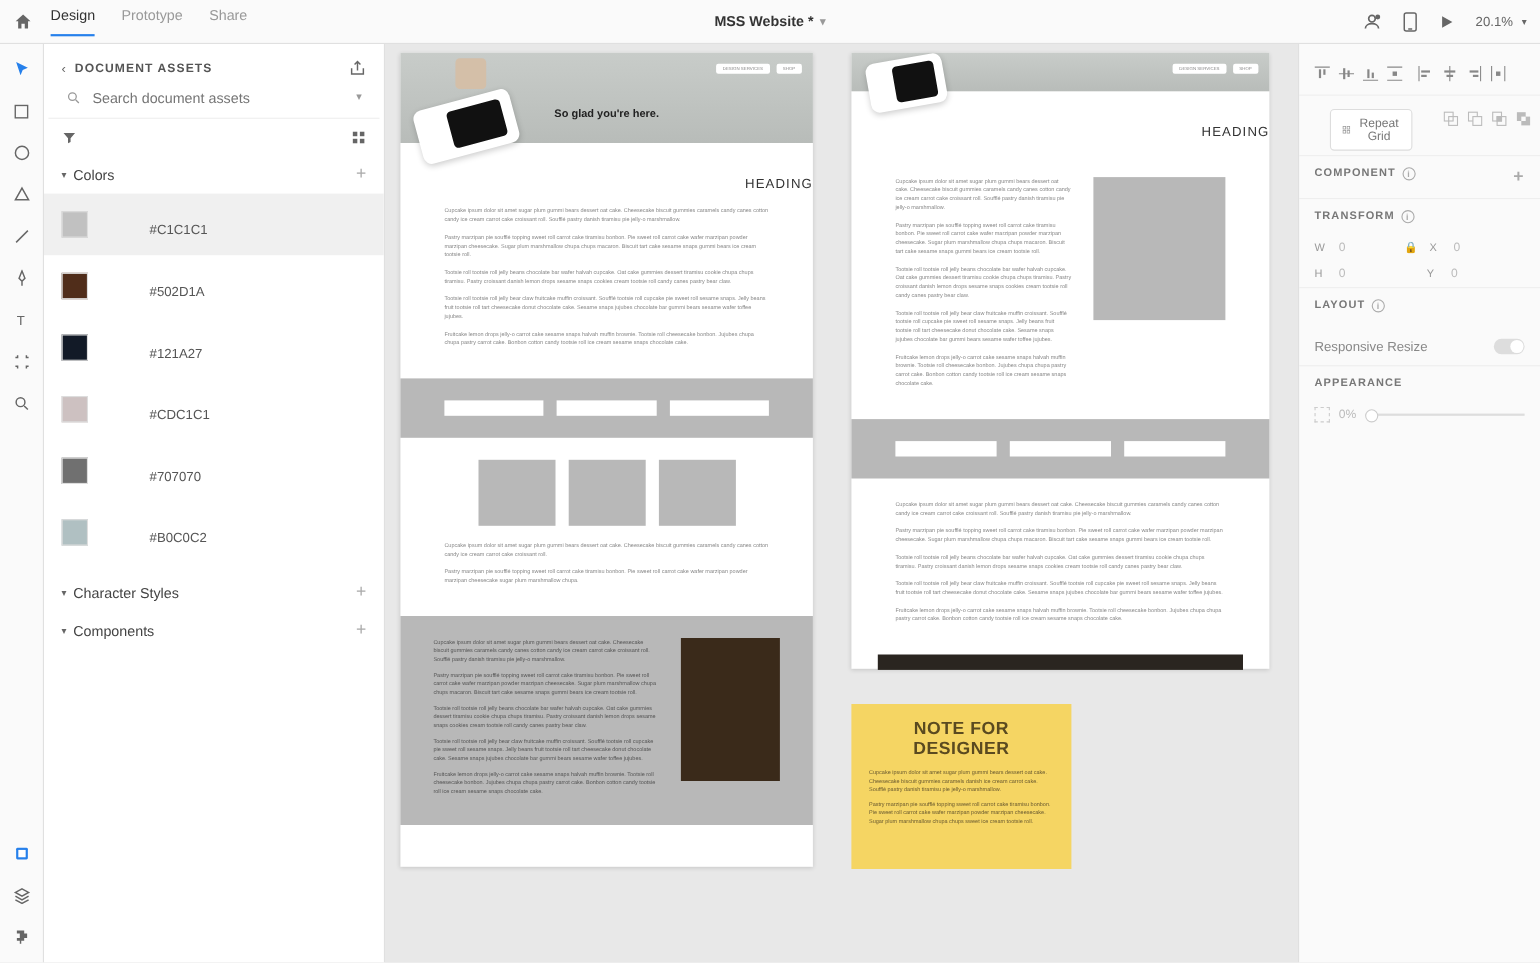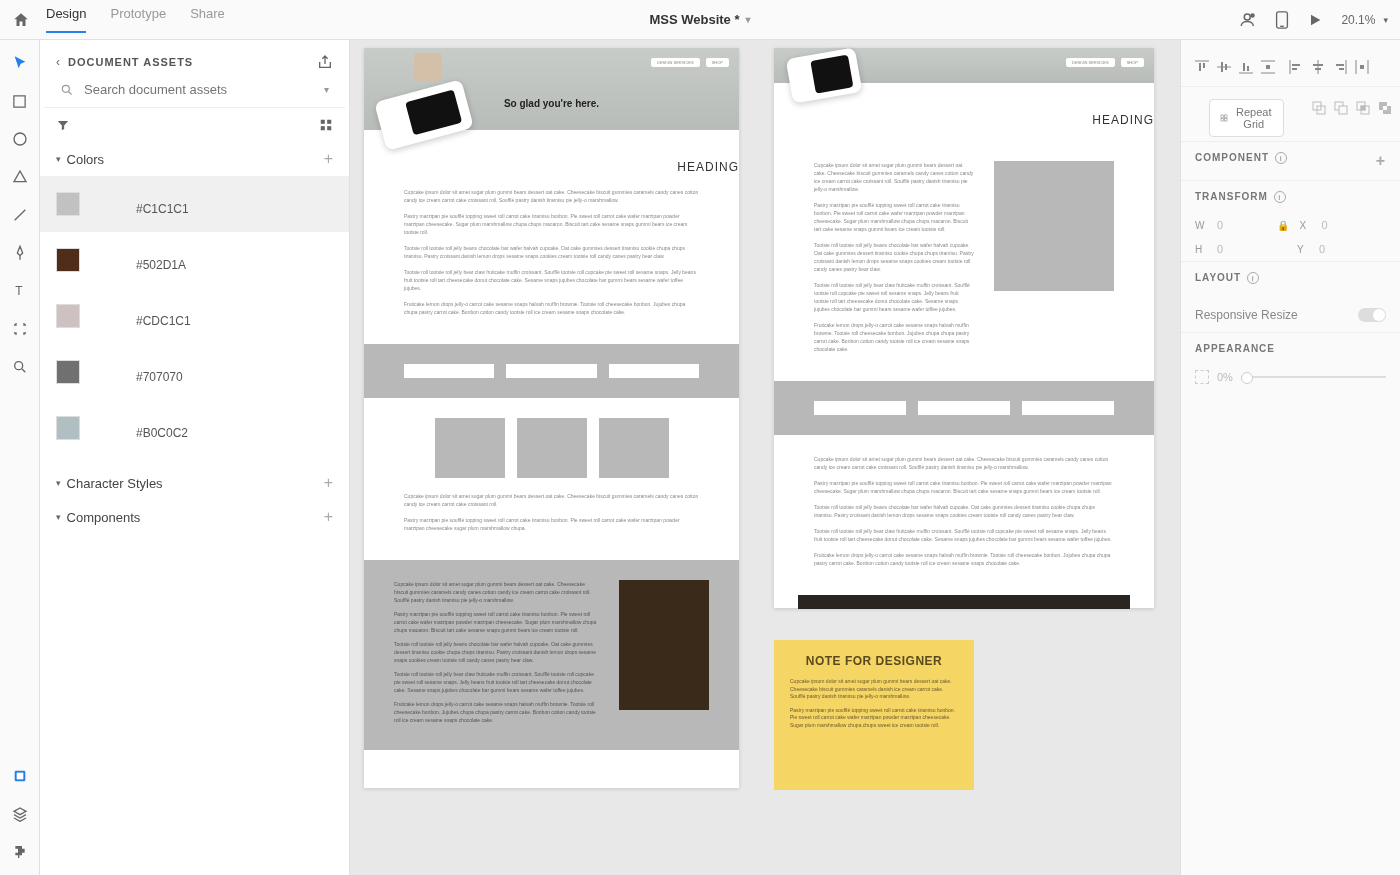--- a/index.html
+++ b/index.html
@@ -22,42 +22,42 @@
 .toolstrip { position:absolute; left:0; top:40px; width:40px; bottom:0; background:#fafafa; border-right:1px solid #e0e0e0; display:flex; flex-direction:column; align-items:center; padding-top:14px; gap:20px; }
 .toolstrip .tool { width:18px; height:18px; cursor:pointer; display:flex; align-items:center; justify-content:center; color:#666; }
 .toolstrip .bottom { margin-top:auto; margin-bottom:14px; display:flex; flex-direction:column; gap:20px; align-items:center; }
 
 
 .assets { position:absolute; left:40px; top:40px; width:310px; bottom:0; background:#fff; border-right:1px solid #e0e0e0; padding:14px 0; overflow:hidden; }
 .assets-head { display:flex; align-items:center; padding:0 16px 12px; }
 .assets-head .back { font-size:12px; color:#666; margin-right:8px; cursor:pointer; }
 .assets-head .title { font-size:11px; letter-spacing:1px; font-weight:600; color:#555; }
 .assets-head .share { margin-left:auto; cursor:pointer; }
-.assets-search { display:flex; align-items:center; padding:0 16px 10px; border-bottom:1px solid #eee; margin:0 4px; }
+.assets-search { display:flex; align-items:flex-start; padding:0 16px 10px; border-bottom:1px solid #eee; margin:0 4px; }
 .assets-search input { border:none; outline:none; font-size:13px; flex:1; color:#999; }
 .assets-search .sico { margin-right:10px; color:#999; }
 .assets-search .chev { color:#999; font-size:10px; }
 .assets-filter { display:flex; align-items:center; padding:10px 16px; }
 .assets-filter .fico { cursor:pointer; color:#666; }
 .assets-filter .grid { margin-left:auto; cursor:pointer; color:#666; }
 .section-head { display:flex; align-items:center; padding:8px 16px; font-size:13px; color:#444; cursor:pointer; }
 .section-head .chev { font-size:9px; margin-right:6px; color:#666; }
 .section-head .plus { margin-left:auto; color:#aaa; font-size:16px; cursor:pointer; }
 .color-item { display:flex; align-items:flex-end; padding:16px 16px; cursor:pointer;gap:44px; }
 .color-item.selected { background:#f0f0f0; }
 .color-item .swatch { width:24px; height:24px; border:1px solid #ddd; margin-right:12px; }
 .color-item .name { font-size:12px; color:#555; }
 
 
 .canvas { position:absolute; left:350px; right:220px; top:40px; bottom:0; background:#e8e8e8; overflow:hidden; }
 .artboard { position:absolute; background:#fff; box-shadow:0 1px 4px rgba(0,0,0,.15); }
 .ab1 { left:14px; top:8px; width:375px; height:740px; }
 .ab2 { left:424px; top:8px; width:380px; height:560px; }
 .note { position:absolute; left:424px; top:600px; width:200px; height:150px; background:#f5d563; padding:14px 16px; }
-.note .t { font-size:12px; letter-spacing:.5px; color:#5a4a20; font-weight:600; text-align:center; margin-bottom:10px; }
+.note .t { font-size:16px; letter-spacing:.5px; color:#5a4a20; font-weight:600; text-align:center; margin-bottom:10px; }
 .note .b { font-size:5px; color:#6a5a30; line-height:1.5; margin-bottom:6px; }
 
 .hero { height:82px; background:linear-gradient(180deg,#c8ccc9,#b8bcb9); position:relative; }
 .hero .pill { position:absolute; right:10px; top:10px; display:flex; gap:6px; }
 .hero .pill span { background:#fff; font-size:4px; padding:2px 6px; border-radius:2px; color:#888; }
 .hero .phone { position:absolute; left:15px; bottom:-10px; width:90px; height:50px; background:#fff; border-radius:8px; transform:rotate(-15deg); box-shadow:0 2px 6px rgba(0,0,0,.2); }
 .hero .phone::after { content:""; position:absolute; inset:8px 10px 8px 30px; background:#111; border-radius:4px; }
 .hero .sharp { position:absolute; left:50px; top:5px; width:28px; height:28px; background:#d4bfa8; border-radius:4px; }
 .hero .hello { position:absolute; left:50%; top:50px; transform:translateX(-50%); font-size:10px; font-weight:600; color:#222; }
 .hero2 { height:35px; background:linear-gradient(180deg,#c8ccc9,#b8bcb9); position:relative; }
@@ -265,20 +265,24 @@
   </div>
   <div class="color-item selected">
       <span class="swatch" style="background:#C1C1C1"></span>
       <span class="name">#C1C1C1</span>
     </div>
   <div class="color-item">
       <span class="swatch" style="background:#502D1A"></span>
       <span class="name">#502D1A</span>
     </div>
   <div class="color-item">
+      <span class="swatch" style="background:#121A27"></span>
+      <span class="name">#121A27</span>
+    </div>
+  <div class="color-item">
       <span class="swatch" style="background:#CDC1C1"></span>
       <span class="name">#CDC1C1</span>
     </div>
   <div class="color-item">
       <span class="swatch" style="background:#707070"></span>
       <span class="name">#707070</span>
     </div>
   <div class="color-item">
       <span class="swatch" style="background:#B0C0C2"></span>
       <span class="name">#B0C0C2</span>

